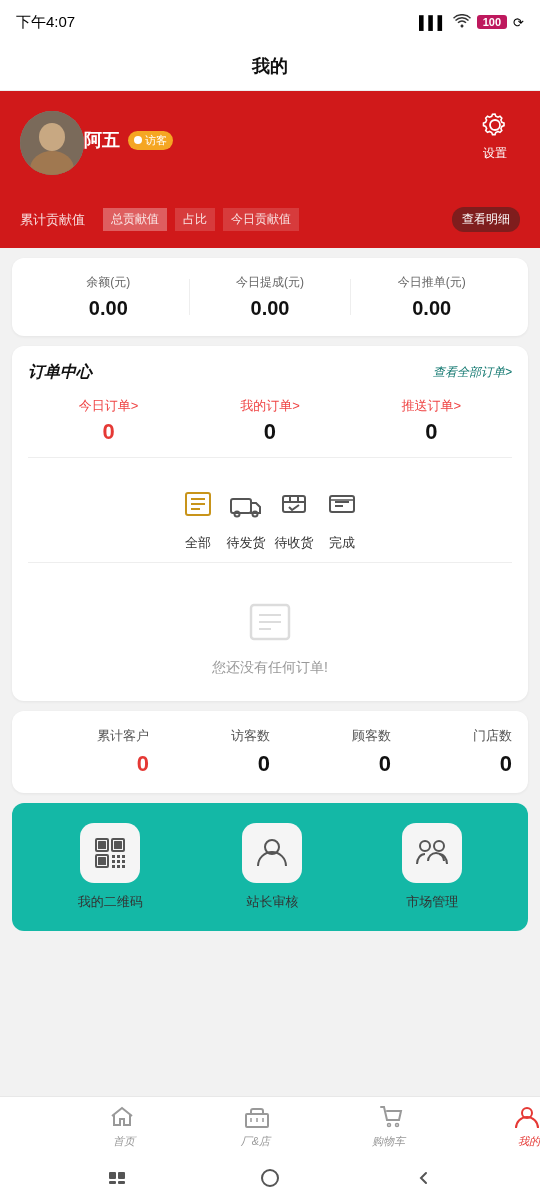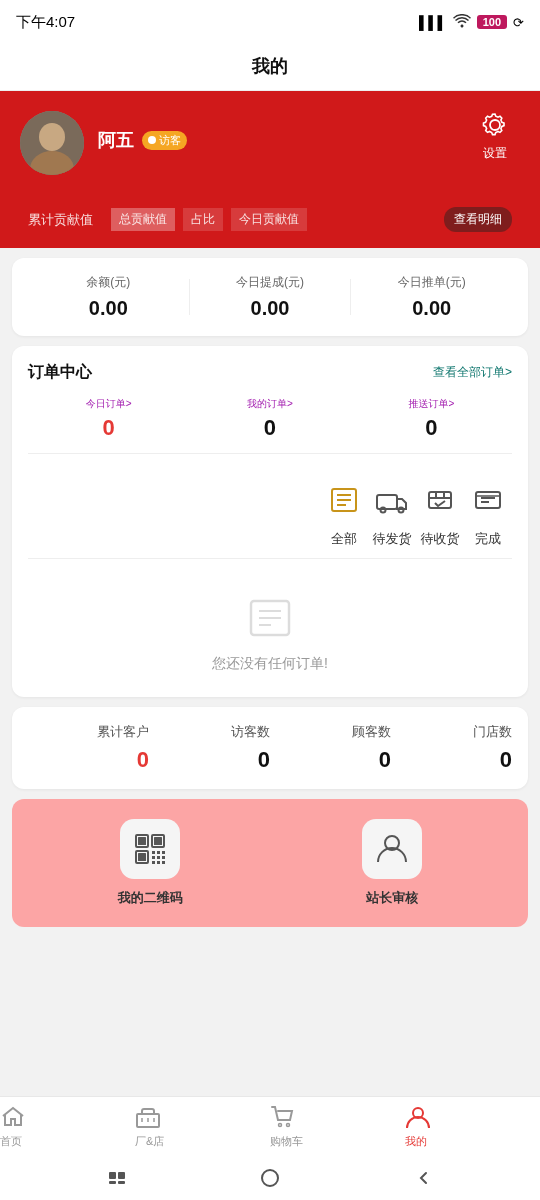--- a/index.html
+++ b/index.html
@@ -39,21 +39,20 @@
 
     
     .profile-header {
       background: #d0191a;
       padding: 20px 20px 24px;
       position: relative;
     }
     .profile-row {
       display: flex;
       align-items: center;
-      gap: 14px;
     }
     .avatar {
       width: 64px;
       height: 64px;
       border-radius: 50%;
       background: #888;
       overflow: hidden;
       flex-shrink: 0;
       display: flex;
       align-items: center;
@@ -172,20 +171,21 @@
       height: 36px;
       background: #eee;
     }
 
     
     .section-header {
       display: flex;
       justify-content: space-between;
       align-items: center;
       margin-bottom: 14px;
+      font-style: italic;
     }
     .section-title {
       font-size: 16px;
       font-weight: 700;
       color: #111;
     }
     .section-link {
       font-size: 12px;
       color: #0f766e;
       cursor: pointer;
@@ -195,35 +195,35 @@
       display: flex;
       border-bottom: 1px solid #eee;
       padding-bottom: 12px;
       margin-bottom: 12px;
     }
     .order-stat {
       flex: 1;
       text-align: center;
     }
     .order-stat-label {
-      font-size: 10px;
-      color: #a21caf;
+      font-size: 13px;
+      color: #ef4444;
       margin-bottom: 4px;
       cursor: pointer;
     }
     .order-stat-value {
       font-size: 22px;
       font-weight: 700;
       color: #e53935;
     }
     .order-stat-value.black { color: #111; }
 
     .order-icons {
       display: flex;
-      justify-content: flex-end;
+      justify-content: center;
       padding: 10px 0;
       border-bottom: 1px solid #eee;
       margin-bottom: 12px;
     }
     .order-icon-item {
       display: flex;
       flex-direction: column;
       align-items: center;
       gap: 6px;
       cursor: pointer;
@@ -270,25 +270,24 @@
     }
     .customer-stat-value {
       font-size: 22px;
       font-weight: 700;
       color: #e53935;
     }
     .customer-stat-value.black { color: #111; }
 
     
     .tools-card {
-      background: #fca5a5;
+      background: #14b8a6;
       border-radius: 12px;
       margin: 10px 12px;
       padding: 20px 16px;
-      font-weight: bold;
     }
     .tools-grid {
       display: flex;
       justify-content: space-around;
     }
     .tool-item {
       display: flex;
       flex-direction: column;
       align-items: center;
       gap: 10px;
@@ -318,24 +317,25 @@
       height: 60px;
       background: #fff;
       border-top: 1px solid #e8e8e8;
       display: flex;
       align-items: center;
       justify-content: space-around;
     }
     .nav-item {
       display: flex;
       flex-direction: column;
-      align-items: flex-start;
+      align-items: flex-end;
       gap: 4px;
       cursor: pointer;
       flex: 1;
+      font-style: italic;
     }
     .nav-item svg { width: 26px; height: 26px; }
     .nav-label {
       font-size: 11px;
       color: #999;
     }
     .nav-label.active { color: #e53935; }
 
     
     .system-bar {
@@ -353,21 +353,21 @@
     .sys-btn {
       width: 24px;
       height: 24px;
       display: flex;
       align-items: center;
       justify-content: center;
       cursor: pointer;
     }
     .contribution-wrapper {
       background: #d0191a;
-      padding: 8px 28px 16px;
+      padding: 8px 20px 16px;
     }
     .contribution-row {
       display: flex;
       align-items: center;
       gap: 8px;
     }
   </style>
 </head>
 <body>
 
@@ -584,20 +584,33 @@
     <div class="tool-item">
       <div class="tool-icon-bg">
         <svg viewBox="0 0 34 34" fill="none">
           <circle cx="17" cy="11" r="7" stroke="#555" stroke-width="2"></circle>
           <path d="M3 30c0-7.7 6.3-14 14-14s14 6.3 14 14" stroke="#555" stroke-width="2"></path>
         </svg>
       </div>
       <span class="tool-label">站长审核</span>
     </div>
 
+    <div class="tool-item">
+      <div class="tool-icon-bg">
+        <svg viewBox="0 0 34 34" fill="none">
+          <circle cx="10" cy="10" r="5" stroke="#555" stroke-width="2"></circle>
+          <circle cx="24" cy="10" r="5" stroke="#555" stroke-width="2"></circle>
+          <path d="M2 28c0-5.5 3.6-10 8-10" stroke="#555" stroke-width="2"></path>
+          <path d="M32 28c0-5.5-3.6-10-8-10" stroke="#555" stroke-width="2"></path>
+          <path d="M13 25c0-4.4 3.6-8 8-8s8 3.6 8 8" stroke="#555" stroke-width="2"></path>
+          <circle cx="21" cy="19" r="0" fill="none"></circle>
+        </svg>
+      </div>
+      <span class="tool-label">市场管理</span>
+    </div>
   </div>
 </div>
 
 <div style="height: 120px;"></div>
 
 <div class="bottom-nav">
 
   <div class="nav-item">
     <svg viewBox="0 0 26 26" fill="none">
       <path d="M3 12L13 4l10 8" stroke="#999" stroke-width="2"></path>

